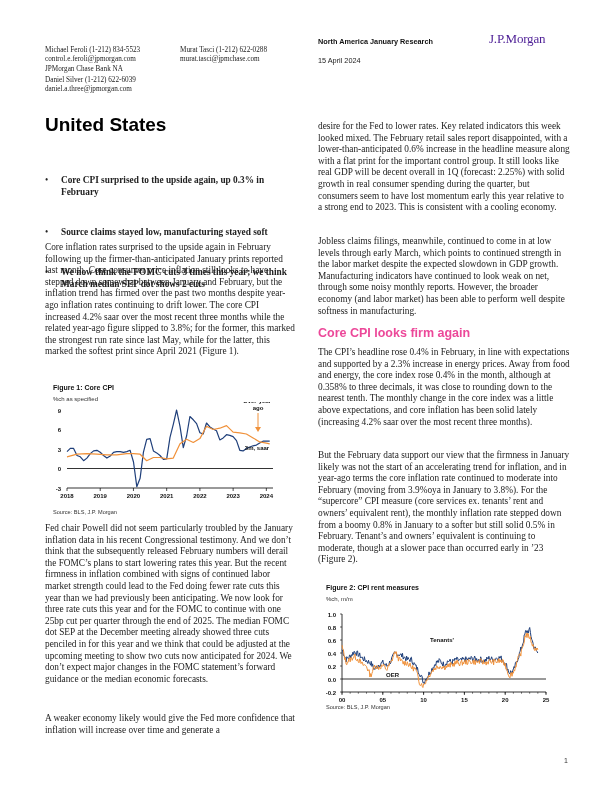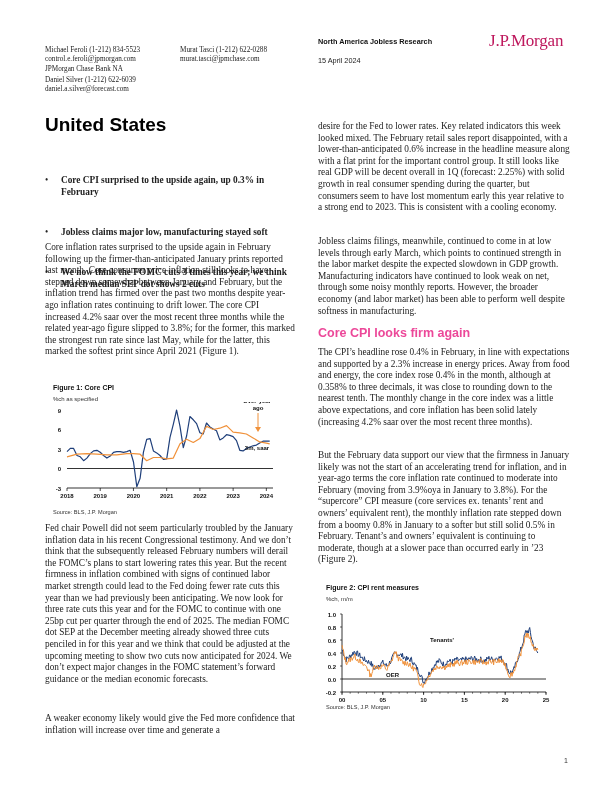--- a/index.html
+++ b/index.html
@@ -4,21 +4,21 @@
 <style>
   * { box-sizing: border-box; margin: 0; padding: 0; }
   html, body { width: 612px; height: 792px; background: #fff; overflow: hidden; }
   body { position: relative; font-family: "Liberation Serif", serif; color: #222; }
   .abs { position: absolute; }
 
   .authors { font-family: Liberation Serif, serif; font-size: 7.2px; line-height: 9.3px; color: #222; margin-top: 8px; }
   .authors .gap { height: 2px; }
   .hdr-title { font-family: "Liberation Sans", sans-serif; font-weight: bold; font-size: 7.3px; color: #111; }
   .hdr-date { font-family: "Liberation Sans", sans-serif; font-size: 7.3px; color: #222; }
-  .logo { font-family: "Liberation Serif", serif; font-size: 17px; color: #be185d; letter-spacing: -0.2px; }
+  .logo { font-family: "Liberation Serif", serif; font-size: 13px; color: #4c1d95; letter-spacing: -0.2px; }
 
   .h1 { font-family: "Liberation Sans", sans-serif; font-weight: bold; font-size: 19px; color: #000; }
   .bullets { list-style: none; font-family: "Liberation Serif", serif; font-weight: bold; font-size: 9.3px; line-height: 12px; color: #222; }
   .bullets li { position: relative; padding-left: 16px; margin-bottom: 4px; margin-top: 28px; }
   .bullets li::before { content: "\2022"; position: absolute; left: 0; top: 0; font-weight: normal; }
 
   .para { font-family: "Liberation Serif", serif; font-size: 9.3px; line-height: 11.6px; color: #222; text-align: left; }
   .h2 { font-family: "Liberation Sans", sans-serif; font-weight: bold; font-size: 12.5px; color: #ec4899; }
 
   .fig-title { font-family: "Liberation Sans", sans-serif; font-weight: bold; font-size: 7px; color: #111; }
@@ -29,35 +29,35 @@
 </style>
 </head>
 <body>
 
 <div class="abs authors" style="left:45px; top:38px;">
   <div>Michael Feroli  (1-212) 834-5523</div>
   <div>control.e.feroli@jpmorgan.com</div>
   <div>JPMorgan Chase Bank NA</div>
   <div class="gap"></div>
   <div>Daniel Silver  (1-212) 622-6039</div>
-  <div>daniel.a.silver@forecast.com</div>
+  <div>daniel.a.three@jpmorgan.com</div>
 </div>
 <div class="abs authors" style="left:180px; top:38px;">
   <div>Murat Tasci  (1-212) 622-0288</div>
   <div>murat.tasci@jpmchase.com</div>
 </div>
-<div class="abs hdr-title" style="left:318px; top:37px;">North America Jobless Research</div>
+<div class="abs hdr-title" style="left:318px; top:37px;">North America January Research</div>
 <div class="abs hdr-date" style="left:318px; top:56px;">15 April 2024</div>
 <div class="abs logo" style="left:489px; top:31px;">J.P.Morgan</div>
 
 <div class="abs h1" style="left:45px; top:114px;">United States</div>
 
 <ul class="abs bullets" style="left:45px; top:146px; width:250px;">
   <li>Core CPI surprised to the upside again, up 0.3% in February</li>
-  <li>Jobless claims major low, manufacturing stayed soft</li>
+  <li>Source claims stayed low, manufacturing stayed soft</li>
   <li>We now think the FOMC cuts 3 times this year; we think March median SEP dot shows 2 cuts</li>
 </ul>
 
 <p class="abs para" style="left:45px; top:242px; width:250px;">Core inflation rates surprised to the upside again in February following up the firmer-than-anticipated January prints reported last month. Core consumer price inflation still looks to have stepped down somewhat between January and February, but the inflation trend has firmed over the past two months despite year-ago inflation rates continuing to drift lower. The core CPI increased 4.2% saar over the most recent three months while the related year-ago figure slipped to 3.8%; for the former, this marked the strongest run rate since last May, while for the latter, this marked the softest print since April 2021 (Figure 1).</p>
 
 <div class="abs" style="left:45px; top:384px; width:240px; height:130px;">
   <div class="fig-title" style="position:absolute; left:8px; top:0;">Figure 1: Core CPI</div>
   <div class="fig-sub" style="position:absolute; left:8px; top:12px;">%ch as specified</div>
   <svg id="fig1" width="240" height="120" style="position:absolute; left:0; top:18px;">
       <text x="16" y="10.5" font-size="6" font-weight="bold" text-anchor="end" fill="#111">9</text>

